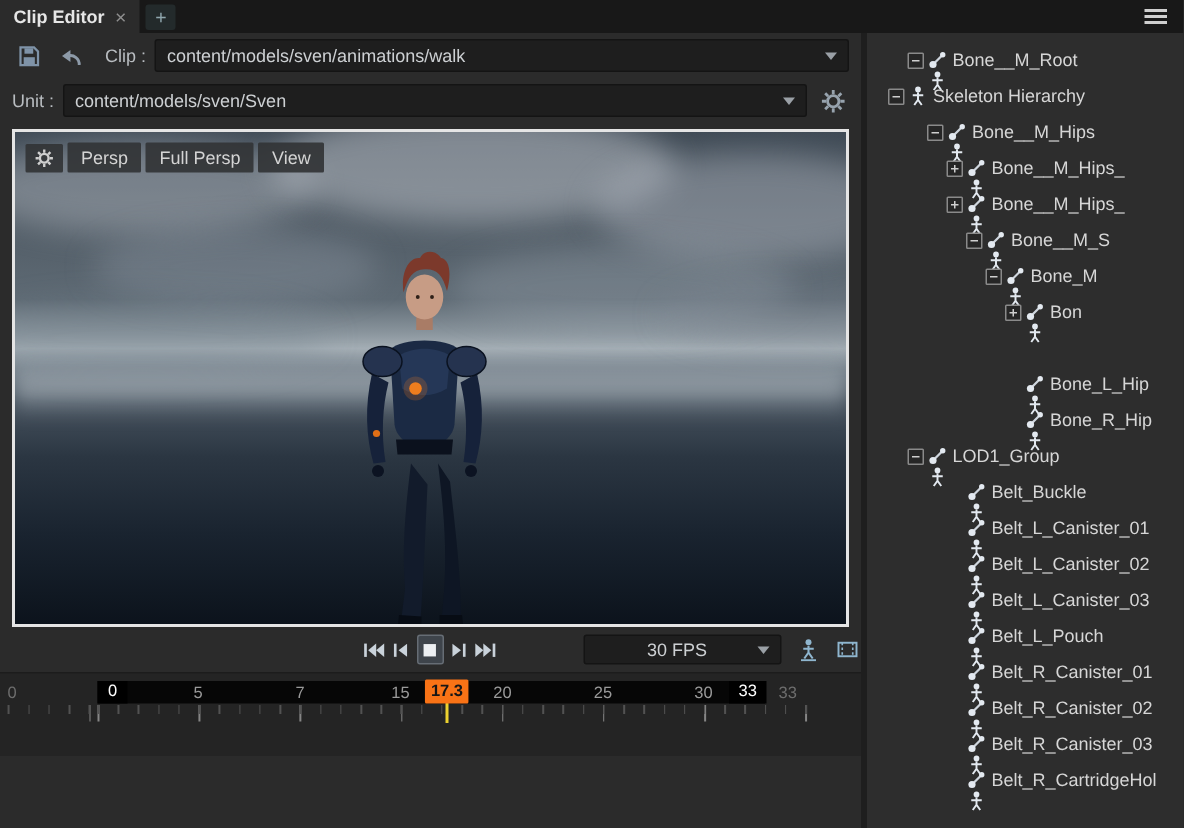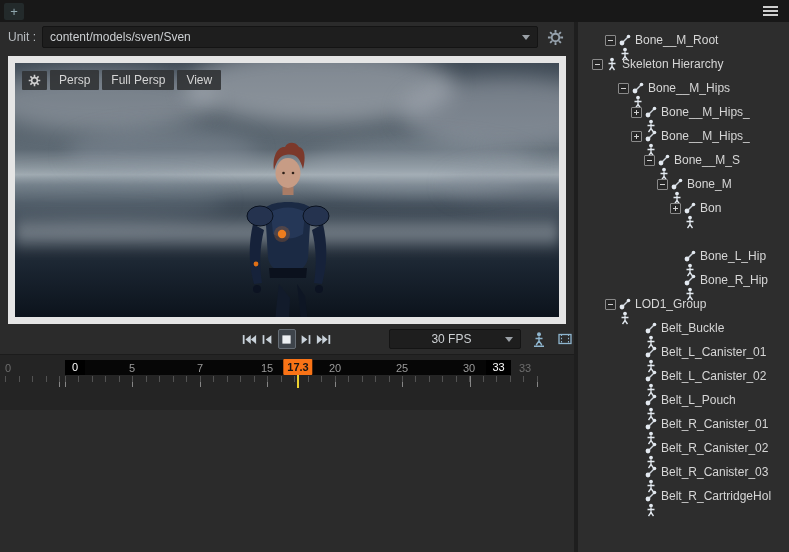--- a/index.html
+++ b/index.html
@@ -34,21 +34,21 @@
   .icon-btn { width: 22px; height: 22px; display: flex; align-items: center; justify-content: center; }
   .lbl { font-size: 12px; color: #b9bdc1; white-space: nowrap; }
   .combo { flex: 1; height: 22px; background: #1e1e1e; border: 1px solid #141414;
            border-radius: 2px; display: flex; align-items: center; padding: 0 7px;
            overflow: hidden; }
   .combo-val { flex: 1; font-size: 12px; color: #cdd0d3; white-space: nowrap; overflow: hidden; }
   .chev { width: 0; height: 0; border-left: 4px solid transparent; border-right: 4px solid transparent;
           border-top: 5px solid #9aa0a6; flex: none; }
 
   
-  .vp { margin: 4px 8px 0; height: 268px; border: 7px solid #e5e5e5; position: relative; overflow: hidden; }
+  .vp { margin: 4px 8px 0; height: 332px; border: 2px solid #e5e5e5; position: relative; overflow: hidden; }
   .scene { position: absolute; inset: 0;
     background: linear-gradient(180deg,
       #3f4a55 0%, #515c66 18%, #5e6a74 34%, #8b969e 41%,
       #a4aeb5 44%, #75818b 48%, #46525e 55%,
       #2b3642 66%, #19232f 82%, #0c131c 100%); }
   .cloud { position: absolute; border-radius: 50%; filter: blur(10px); }
   .c1 { left: -30px; top: 6px;  width: 230px; height: 62px; background: rgba(196,202,210,.38); }
   .c2 { left: 170px; top: -14px; width: 270px; height: 74px; background: rgba(208,213,220,.45); }
   .c3 { left: 386px; top: 14px; width: 210px; height: 72px; background: rgba(184,191,200,.40); }
   .c4 { left: 52px;  top: 64px; width: 190px; height: 52px; background: rgba(150,160,172,.32); }
@@ -114,31 +114,55 @@
   .ico-skeleton .svg-skel { display: block; }
   .ico-none .tree-icon { visibility: hidden; }
   .tree-label { font-size: 12px; color: #d6d6d6; }
 </style>
 </head>
 <body>
 
 <div class="app">
 
   <div class="tabbar">
+    <div class="tab">
+      <span class="tab-label">Clip Editor</span>
+      <span class="tab-close">×</span>
+    </div>
     <div class="tab-add">
       <span>+</span>
     </div>
     <button class="menu-btn">
       <span class="bars"><i></i><i></i><i></i></span>
     </button>
   </div>
 
   <div class="main">
     <div class="left">
 
+      <div class="toolbar">
+        <button class="icon-btn">
+          <svg width="17" height="17" viewBox="0 0 16 16">
+            <path d="M2.5 2.5 H11 L13.5 5 V13.5 H2.5 Z" fill="none" stroke="#7f93a8" stroke-width="1.4"></path>
+            <rect x="5" y="3" width="5.5" height="3.4" fill="#7f93a8"></rect>
+            <rect x="4.5" y="8.6" width="7" height="4.9" fill="#7f93a8"></rect>
+          </svg>
+        </button>
+        <button class="icon-btn">
+          <svg width="17" height="17" viewBox="0 0 16 16">
+            <path d="M13 13.5 A5.5 5.5 0 0 0 6 7.8 H5" fill="none" stroke="#8d9aa8" stroke-width="1.8"></path>
+            <path d="M7.5 4 L2.2 7.9 L7.5 11.6 Z" fill="#8d9aa8"></path>
+          </svg>
+        </button>
+        <span class="lbl" style="margin-left:6px">Clip :</span>
+        <div class="combo">
+          <span class="combo-val">content/models/sven/animations/walk</span>
+          <span class="chev"></span>
+        </div>
+      </div>
 
       <div class="toolbar">
         <span class="lbl">Unit :</span>
         <div class="combo">
           <span class="combo-val">content/models/sven/Sven</span>
           <span class="chev"></span>
         </div>
         <button class="icon-btn">
           <svg width="17" height="17" viewBox="0 0 18 18">
             <g stroke="#97a3ae" stroke-width="2" fill="none">
@@ -502,20 +526,35 @@
                 <circle cx="10.5" cy="3.5" r="1.8" fill="#e3e9f0"></circle>
               </svg>
               <svg class="svg-skel" viewBox="0 0 14 14">
                 <circle cx="7" cy="2.6" r="1.9" fill="#e3e9f0"></circle>
                 <path d="M7 4.5 V9.5 M3.5 6.5 H10.5 M7 9.5 L4.5 13 M7 9.5 L9.5 13" stroke="#e3e9f0" stroke-width="1.3" fill="none"></path>
               </svg>
             </span>
             <span class="tree-label">Belt_L_Canister_02</span>
           </div>
 
+          <div class="tree-row ico-bone" style="--d: 3;">
+            <span class="expander"></span>
+            <span class="tree-icon">
+              <svg class="svg-bone" viewBox="0 0 14 14">
+                <line x1="4" y1="10" x2="10" y2="4" stroke="#cfd6de" stroke-width="1.5"></line>
+                <circle cx="4" cy="10" r="2.4" fill="#e3e9f0"></circle>
+                <circle cx="10.5" cy="3.5" r="1.8" fill="#e3e9f0"></circle>
+              </svg>
+              <svg class="svg-skel" viewBox="0 0 14 14">
+                <circle cx="7" cy="2.6" r="1.9" fill="#e3e9f0"></circle>
+                <path d="M7 4.5 V9.5 M3.5 6.5 H10.5 M7 9.5 L4.5 13 M7 9.5 L9.5 13" stroke="#e3e9f0" stroke-width="1.3" fill="none"></path>
+              </svg>
+            </span>
+            <span class="tree-label">Belt_L_Canister_03</span>
+          </div>
 
           <div class="tree-row ico-bone" style="--d: 3;">
             <span class="expander"></span>
             <span class="tree-icon">
               <svg class="svg-bone" viewBox="0 0 14 14">
                 <line x1="4" y1="10" x2="10" y2="4" stroke="#cfd6de" stroke-width="1.5"></line>
                 <circle cx="4" cy="10" r="2.4" fill="#e3e9f0"></circle>
                 <circle cx="10.5" cy="3.5" r="1.8" fill="#e3e9f0"></circle>
               </svg>
               <svg class="svg-skel" viewBox="0 0 14 14">

